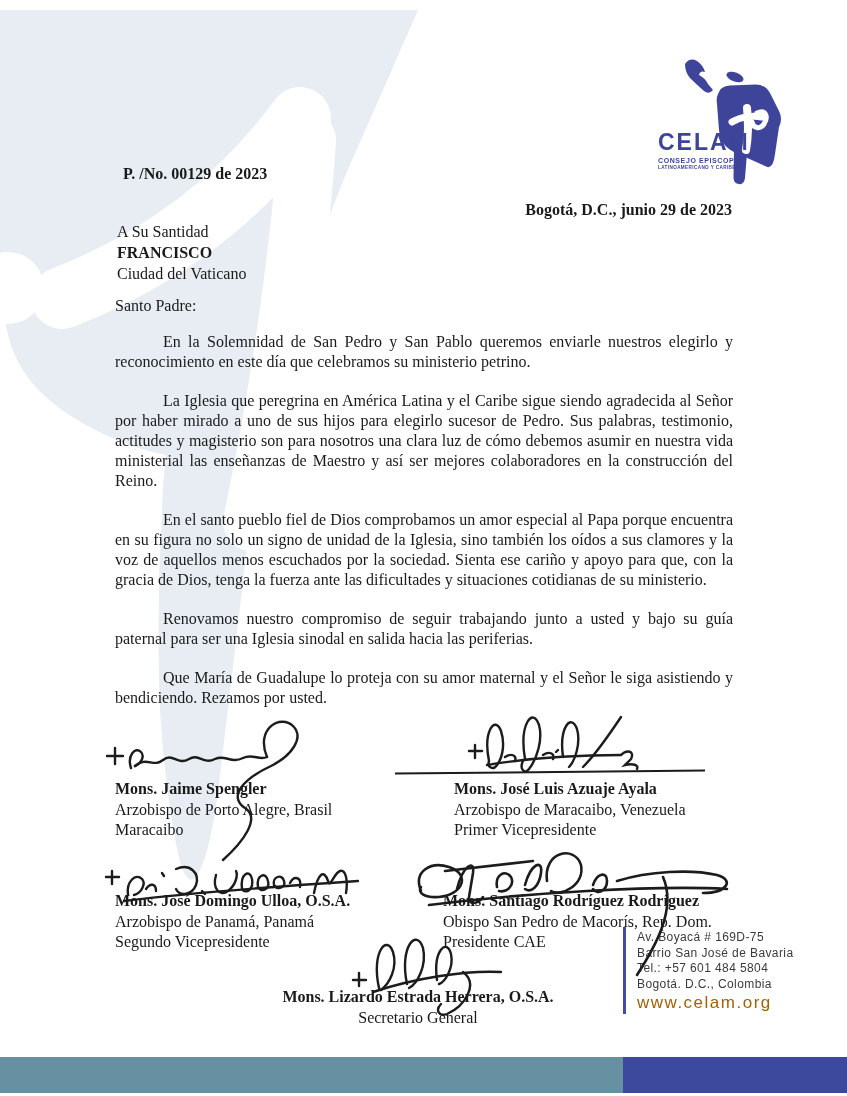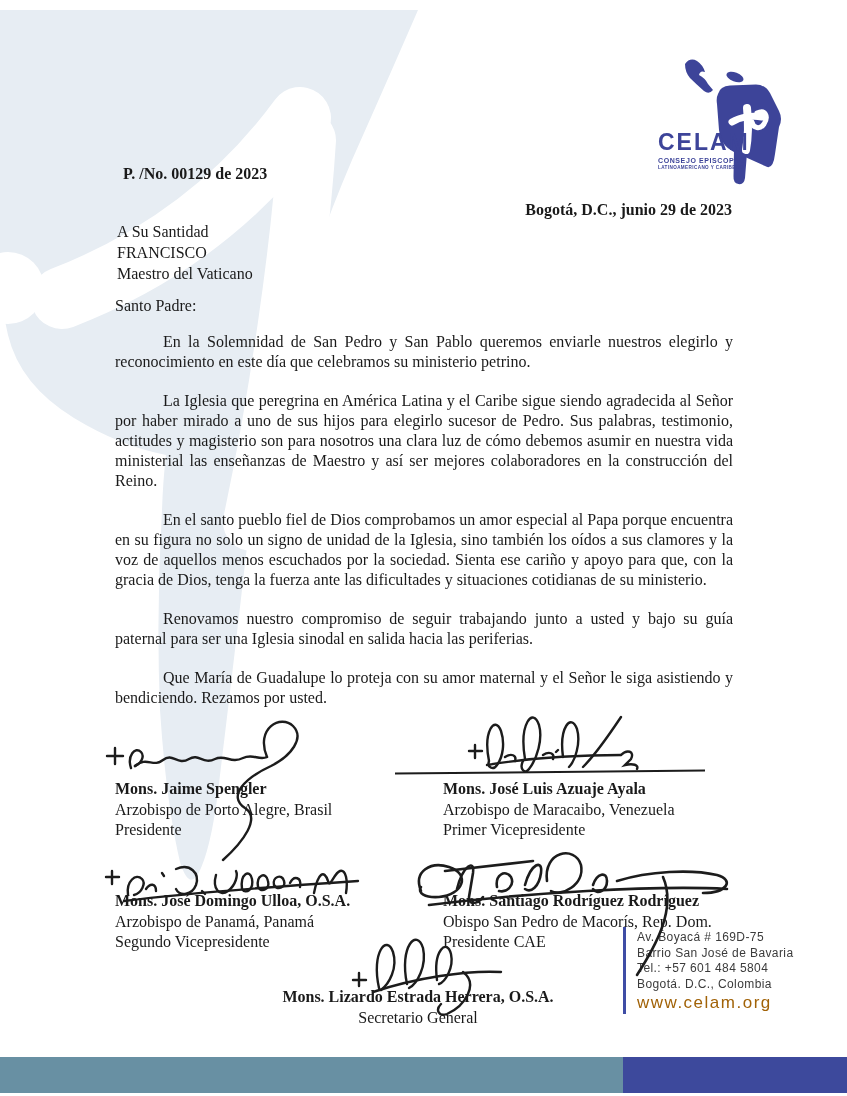--- a/index.html
+++ b/index.html
@@ -17,31 +17,31 @@
   .watermark{left:0;top:0;z-index:0;}
   .logo-text{position:absolute;left:658px;top:120px;width:80px;color:#3d4499;font-family:"Liberation Sans",sans-serif;z-index:2;}
   .logo-name{font-size:23px;font-weight:bold;letter-spacing:2px;line-height:24px;transform:scaleY(1.05);}
   .logo-sub1{font-size:7px;font-weight:bold;letter-spacing:0.6px;margin-top:3px;white-space:nowrap;}
   .logo-sub2{font-size:4.6px;font-weight:bold;letter-spacing:0.4px;margin-top:1px;white-space:nowrap;}
   .logo-map{position:absolute;left:660px;top:44px;z-index:1;}
   
   .refnum{left:123px;top:155px;font-size:16px;font-weight:bold;z-index:3;}
   .dateline{left:400px;top:191px;width:332px;text-align:right;font-size:16px;font-weight:bold;z-index:3;}
   .recipient{left:117px;top:211px;font-size:16px;line-height:21px;z-index:3;}
-  .recipient .caps{font-weight:normal;}
+  .recipient .caps{font-weight:bold;}
   .salutation{left:115px;top:287px;font-size:16px;z-index:3;}
   .bodytext{left:115px;top:322px;width:618px;z-index:3;font-size:16px;line-height:20px;text-align:justify;}
   .bodytext p{margin:0 0 19px 0;text-indent:48px;}
   
   .sig{z-index:4;}
   .sigblock{font-size:16px;line-height:20.5px;z-index:3;}
   .sigblock .nm{font-weight:bold;}
   .sig-underline{left:395px;top:761px;width:310px;height:2px;background:#1c1c1c;transform:rotate(-0.6deg);z-index:4;}
   .sb1{left:115px;top:769px;}
-  .sb2{left:443px;top:769px;}
+  .sb2{left:454px;top:769px;}
   .sb3{left:115px;top:881px;}
   .sb4{left:443px;top:881px;}
   .sb5{left:238px;top:977px;width:360px;text-align:center;}
   
   .f-rule{left:623px;top:917px;width:3px;height:87px;background:#3f4da5;z-index:3;}
   .f-address{left:637px;top:920px;font-family:"Liberation Sans",sans-serif;font-size:12px;line-height:15.6px;color:#3b3b3b;letter-spacing:0.4px;z-index:3;}
   .f-site{left:637px;top:983px;font-family:"Liberation Sans",sans-serif;font-size:17px;letter-spacing:1.5px;color:#a16207;z-index:3;}
   .bar-teal{left:0;top:1047px;width:623px;height:36px;background:#6890a3;z-index:5;}
   .bar-blue{left:623px;top:1047px;width:224px;height:36px;background:#3d499c;z-index:5;}
 </style>
@@ -73,21 +73,21 @@
     <path d="M72,68 C80,63 92,61 102,63" stroke="#ffffff" stroke-width="7" fill="none" stroke-linecap="round"></path>
     <path d="M97,59 C105,55 109,62 104,70 C100,76 93,74 92,68" stroke="#ffffff" stroke-width="5" fill="none" stroke-linecap="round"></path>
   </svg>
 
   <div class="abs refnum">P. /No. 00129 de 2023</div>
   <div class="abs dateline">Bogotá, D.C., junio 29 de 2023</div>
 
   <div class="abs recipient">
     <div>A Su Santidad</div>
     <div class="caps">FRANCISCO</div>
-    <div>Maestro del Vaticano</div>
+    <div>Ciudad del Vaticano</div>
   </div>
 
   <div class="abs salutation">Santo Padre:</div>
 
   <div class="abs bodytext">
     <p>En la Solemnidad de San Pedro y San Pablo queremos enviarle nuestros elegirlo y reconocimiento en este día que celebramos su ministerio petrino.</p>
     <p>La Iglesia que peregrina en América Latina y el Caribe sigue siendo agradecida al Señor por haber mirado a uno de sus hijos para elegirlo sucesor de Pedro. Sus palabras, testimonio, actitudes y magisterio son para nosotros una clara luz de cómo debemos asumir en nuestra vida ministerial las enseñanzas de Maestro y así ser mejores colaboradores en la construcción del Reino.</p>
     <p>En el santo pueblo fiel de Dios comprobamos un amor especial al Papa porque encuentra en su figura no solo un signo de unidad de la Iglesia, sino también los oídos a sus clamores y la voz de aquellos menos escuchados por la sociedad. Sienta ese cariño y apoyo para que, con la gracia de Dios, tenga la fuerza ante las dificultades y situaciones cotidianas de su ministerio.</p>
     <p>Renovamos nuestro compromiso de seguir trabajando junto a usted y bajo su guía paternal para ser una Iglesia sinodal en salida hacia las periferias.</p>
     <p>Que María de Guadalupe lo proteja con su amor maternal y el Señor le siga asistiendo y bendiciendo. Rezamos por usted.</p>
@@ -97,21 +97,21 @@
     <g stroke="#1c1c1c" stroke-width="2.4" fill="none" stroke-linecap="round">
       <path d="M12,44 h16 M20,36 v16"></path>
       <path d="M36,56 C32,44 40,34 46,40 C50,44 46,52 40,54"></path>
       <path d="M40,54 C52,44 58,56 68,48 C78,40 82,54 94,47 C104,41 108,53 120,47 C130,42 136,52 148,46 C158,41 164,49 172,45"></path>
       <path d="M172,45 C160,16 186,2 198,14 C210,26 196,44 176,54 C150,66 132,84 150,96 C166,106 148,130 128,148"></path>
     </g>
   </svg>
   <div class="abs sigblock sb1">
     <div class="nm">Mons. Jaime Spengler</div>
     <div>Arzobispo de Porto Alegre, Brasil</div>
-    <div>Presidente</div>
+    <div>Maracaibo</div>
   </div>
 
   <svg class="abs sig" style="left:425px;top:695px;" width="290" height="80" viewBox="0 0 290 80">
     <g stroke="#1c1c1c" stroke-width="2.4" fill="none" stroke-linecap="round">
       <path d="M44,46 h13 M50,40 v13"></path>
       <path d="M64,56 C58,26 70,10 76,26 C80,38 78,52 72,60 C68,66 62,62 64,56"></path>
       <path d="M100,54 C94,18 108,2 114,20 C118,34 112,54 104,64 C100,70 94,64 98,56"></path>
       <path d="M138,52 C134,22 146,8 152,24 C156,38 150,56 144,62"></path>
       <path d="M80,52 C86,48 92,50 90,56 M118,50 C124,46 130,48 128,54 M131,47 l2,-2"></path>
       <path d="M196,12 C180,36 166,54 158,62"></path>

